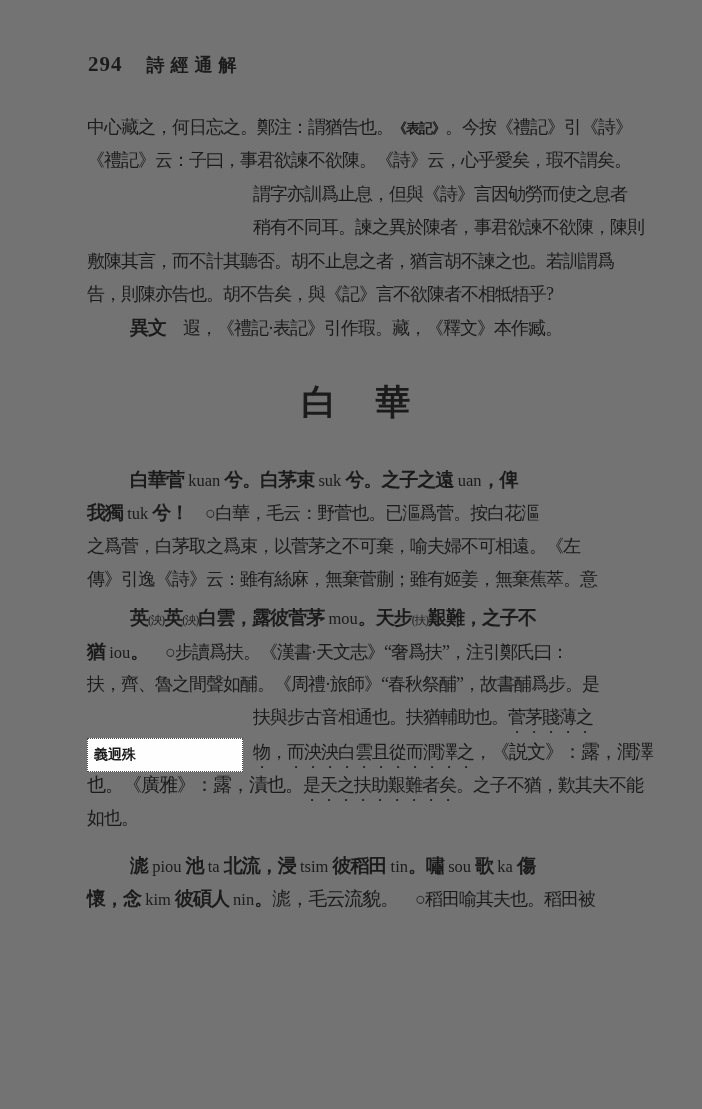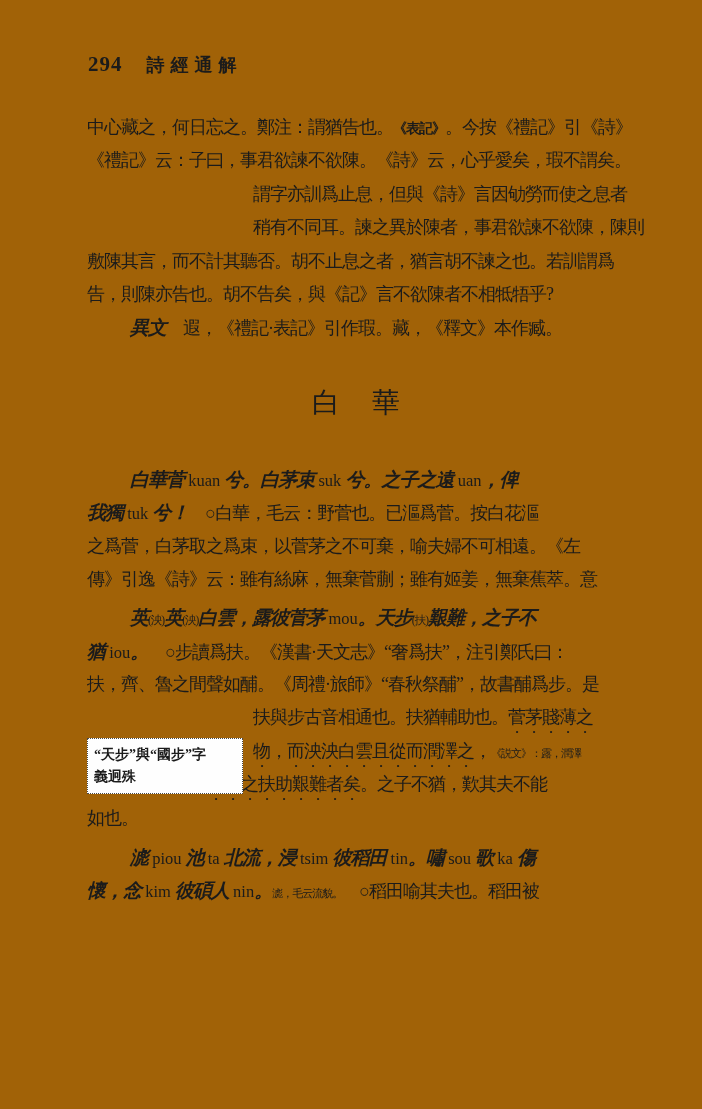--- a/index.html
+++ b/index.html
@@ -4,57 +4,57 @@
 <style>
   html,body{margin:0;padding:0;}
   body{
     width:702px;height:1109px;
     background:#ffffff;
     font-family:"Liberation Serif", serif;
     color:#1b1b1b;
     position:relative;
     overflow:hidden;
   }
-  .page{position:absolute;inset:0;background:#a16207;}
+  .page{position:absolute;inset:0;background:#737373;}
   
   .header{position:absolute;top:52px;left:88px;display:flex;align-items:baseline;gap:24px;}
   .page-number{font-size:21px;font-weight:bold;letter-spacing:1px;}
   .book-title{font-size:18px;font-weight:600;letter-spacing:6px;}
   
   .column{position:absolute;left:87px;top:111px;width:540px;}
   .line{
     height:33.4px;line-height:33.4px;
     font-size:18px;letter-spacing:-1px;
     white-space:nowrap;
   }
   .indent{padding-left:43px;}
   .wrapbox{padding-left:166px;}
   
   .seg-r{}
-  .seg-b{font-weight:bold;font-size:19px;font-style:italic;}
+  .seg-b{font-weight:bold;font-size:19px;}
   .seg-lat{font-size:16.5px;letter-spacing:0;}
   .seg-p{font-size:11.5px;}
-  .seg-sm{font-size:11px;}
+  .seg-sm{font-size:19px;}
   .seg-sb{font-size:14px;font-weight:bold;}
   .seg-rd{
     -webkit-text-emphasis:filled dot #1b1b1b;
     -webkit-text-emphasis-position:under right;
     text-emphasis:filled dot #1b1b1b;
     text-emphasis-position:under right;
   }
   
   .poem-title{
     margin-top:37px;margin-bottom:39px;
     height:42px;line-height:42px;
     text-align:center;
-    font-size:28px;font-weight:normal;letter-spacing:2px;
+    font-size:35px;font-weight:bold;letter-spacing:2px;
   }
   .sp-p2{margin-top:12px;}
   .sp-p3{margin-top:5px;}
-  .sp-p4{margin-top:6px;}
+  .sp-p4{margin-top:14px;}
   
   .margin-box{
     position:absolute;left:0;width:142px;
     border:1.5px dotted #4a4a4a;
     padding:5px 6px;
     background:#fefefe;
     font-size:14px;font-weight:bold;line-height:22px;
     letter-spacing:0;
     z-index:2;
   }
@@ -69,21 +69,20 @@
 
   <div class="header">
     <span class="page-number">294</span>
     <span class="book-title">詩經通解</span>
   </div>
 
   <div class="column">
 
 
     <div class="margin-box" id="box2">
-      <div class="mline">“天步”與“國步”字</div>
       <div class="mline">義迥殊</div>
     </div>
 
     <div>
       <div class="line"><span class="seg-r">中心藏之，何日忘之。鄭注：謂猶告也。</span><span class="seg-sb">《表記》</span><span class="seg-r">。今按《禮記》引《詩》</span></div>
       <div class="line"><span class="seg-r">《禮記》云：子曰，事君欲諫不欲陳。《詩》云，心乎愛矣，瑕不謂矣。</span></div>
       <div class="line wrapbox"><span class="seg-r">謂字亦訓爲止息，但與《詩》言因劬勞而使之息者</span></div>
       <div class="line wrapbox"><span class="seg-r">稍有不同耳。諫之異於陳者，事君欲諫不欲陳，陳則</span></div>
       <div class="line"><span class="seg-r">敷陳其言，而不計其聽否。胡不止息之者，猶言胡不諫之也。若訓謂爲</span></div>
       <div class="line"><span class="seg-r">告，則陳亦告也。胡不告矣，與《記》言不欲陳者不相牴牾乎?</span></div>

